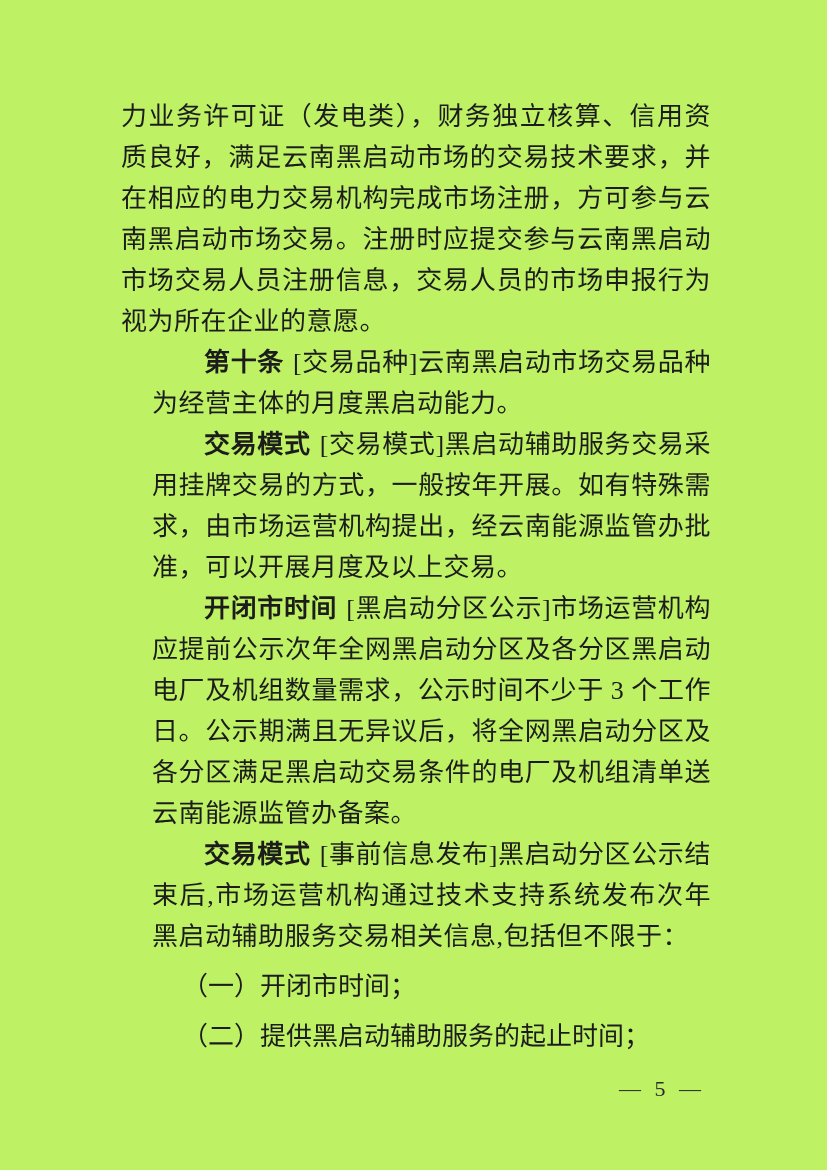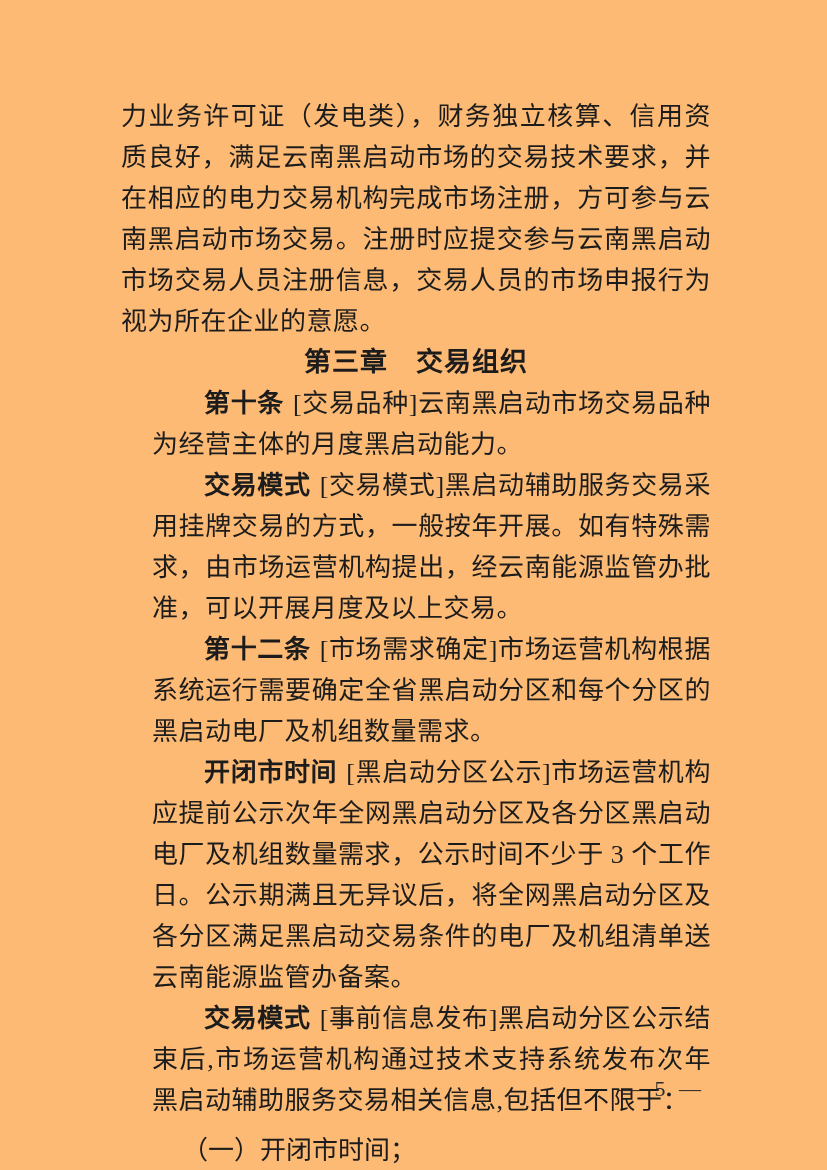--- a/index.html
+++ b/index.html
@@ -4,21 +4,21 @@
 <style>
   html, body {
     margin: 0;
     padding: 0;
     background: #ffffff;
   }
   .page {
     position: relative;
     width: 827px;
     height: 1170px;
-    background: #fdba74;
+    background: #bef264;
     overflow: hidden;
     font-family: "Liberation Serif", "DejaVu Serif", serif;
     color: #1c1c1c;
   }
   .content {
     position: absolute;
     left: 121px;
     top: 96px;
     width: 590px;
   }
@@ -65,27 +65,25 @@
   }
 </style>
 </head>
 <body>
 
 <div class="page">
   <div class="content">
 
     <p class="para">力业务许可证（发电类），财务独立核算、信用资质良好，满足云南黑启动市场的交易技术要求，并在相应的电力交易机构完成市场注册，方可参与云南黑启动市场交易。注册时应提交参与云南黑启动市场交易人员注册信息，交易人员的市场申报行为视为所在企业的意愿。</p>
 
-    <h2 class="chapter-heading">第三章　交易组织</h2>
 
     <p class="para indent"><span class="article-label">第十条</span><span>[交易品种]云南黑启动市场交易品种为经营主体的月度黑启动能力。</span></p>
 
     <p class="para indent"><span class="article-label">交易模式</span><span>[交易模式]黑启动辅助服务交易采用挂牌交易的方式，一般按年开展。如有特殊需求，由市场运营机构提出，经云南能源监管办批准，可以开展月度及以上交易。</span></p>
 
-    <p class="para indent"><span class="article-label">第十二条</span><span>[市场需求确定]市场运营机构根据系统运行需要确定全省黑启动分区和每个分区的黑启动电厂及机组数量需求。</span></p>
 
     <p class="para indent"><span class="article-label">开闭市时间</span><span>[黑启动分区公示]市场运营机构应提前公示次年全网黑启动分区及各分区黑启动电厂及机组数量需求，公示时间不少于 3 个工作日。公示期满且无异议后，将全网黑启动分区及各分区满足黑启动交易条件的电厂及机组清单送云南能源监管办备案。</span></p>
 
     <p class="para indent"><span class="article-label">交易模式</span><span>[事前信息发布]黑启动分区公示结束后,市场运营机构通过技术支持系统发布次年黑启动辅助服务交易相关信息,包括但不限于：</span></p>
 
     <p class="list-para">（一）开闭市时间；</p>
 
     <p class="list-para">（二）提供黑启动辅助服务的起止时间；</p>
 
   </div>

